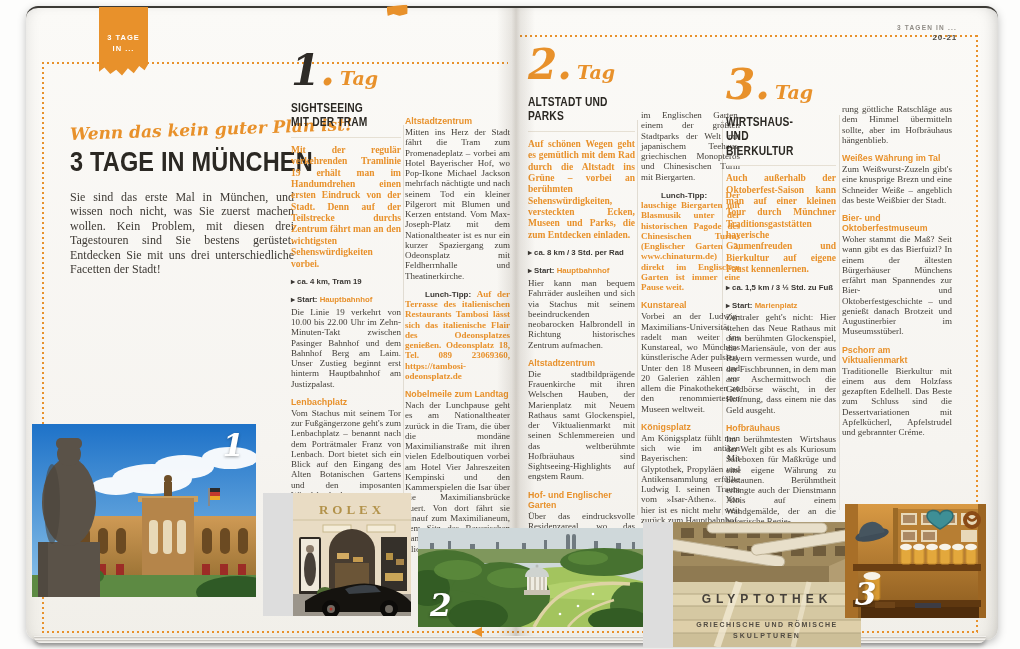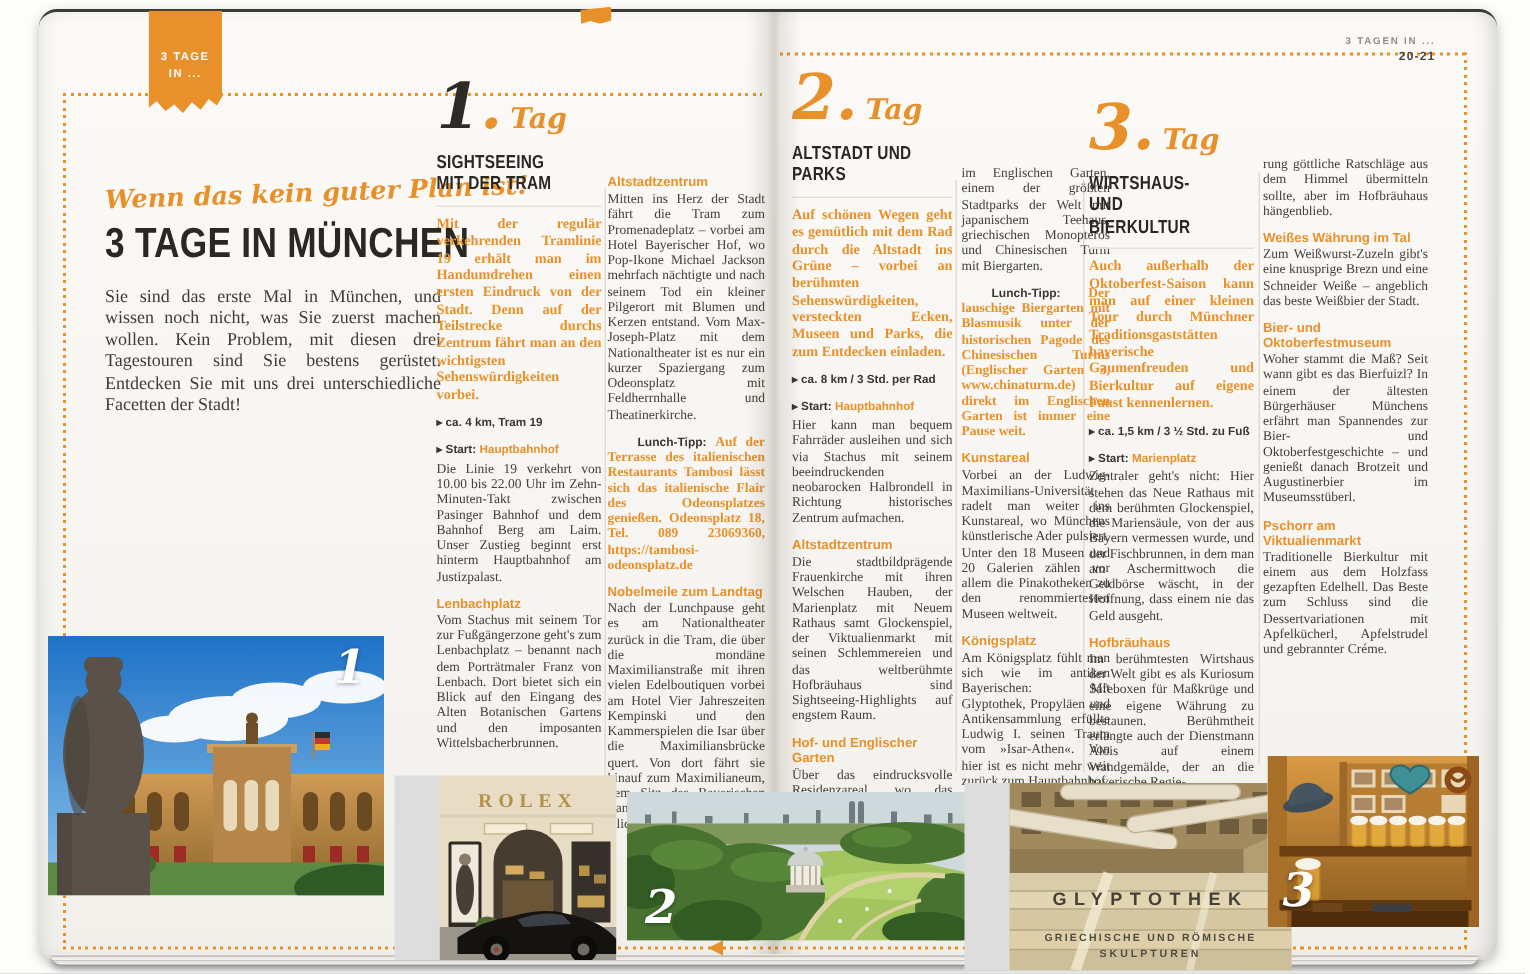--- a/index.html
+++ b/index.html
@@ -257,21 +257,21 @@
         <rect x="24" y="14" width="26" height="11" rx="5"></rect>
       </g>
       <g fill="#4a443c" opacity=".6">
           <rect x="6" y="118" width="10" height="55"></rect>
           <ellipse cx="20" cy="80" rx="8" ry="40"></ellipse>
         </g>
     </svg>
     <span class="photo-num" style="right:12px;top:6px;">1</span>
   </div>
 
-  <div class="abs photo" style="left:263px;top:517px;width:118px;height:123px;padding-left:30px;">
+  <div class="abs photo" style="left:263px;top:493px;width:118px;height:123px;padding-left:30px;">
     <svg width="118" height="123" viewBox="0 0 118 123">
       <rect width="118" height="123" fill="#e9dcc4"></rect>
       <rect x="0" y="26" width="118" height="2" fill="#dccfb2"></rect>
       <text x="59" y="21" text-anchor="middle" font-family="Liberation Serif, serif" font-size="13" font-weight="bold" fill="#b2924a" letter-spacing="4">ROLEX</text>
       <rect x="30" y="32" width="28" height="7" fill="#f4ecd9" stroke="#c9b98e" stroke-width="1"></rect>
       <rect x="74" y="32" width="28" height="7" fill="#f4ecd9" stroke="#c9b98e" stroke-width="1"></rect>
       <path d="M36,58 a23,22 0 0 1 46,0 l0,40 l-46,0 z" fill="#473c30"></path>
       <rect x="42" y="70" width="34" height="26" fill="#6b5537"></rect>
       <rect x="44" y="60" width="12" height="6" fill="#d3ab62"></rect>
         <rect x="60" y="64" width="10" height="5" fill="#c49a4e"></rect>

